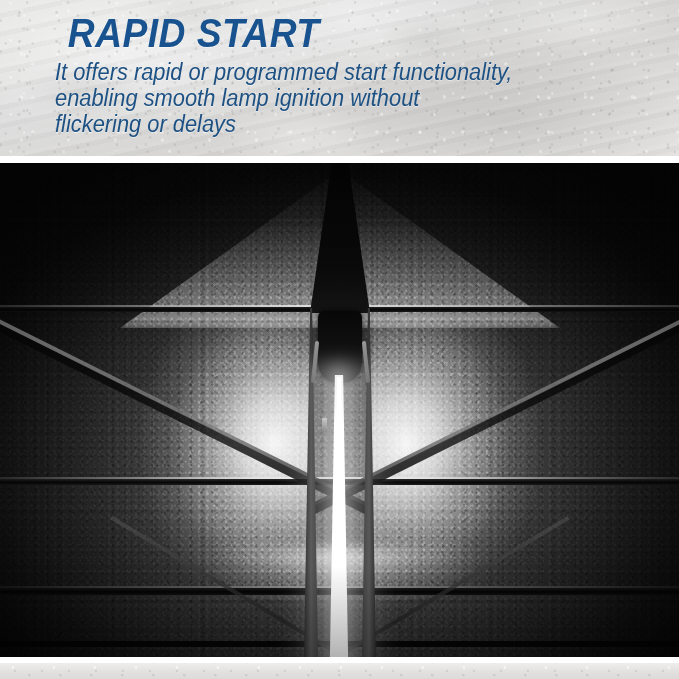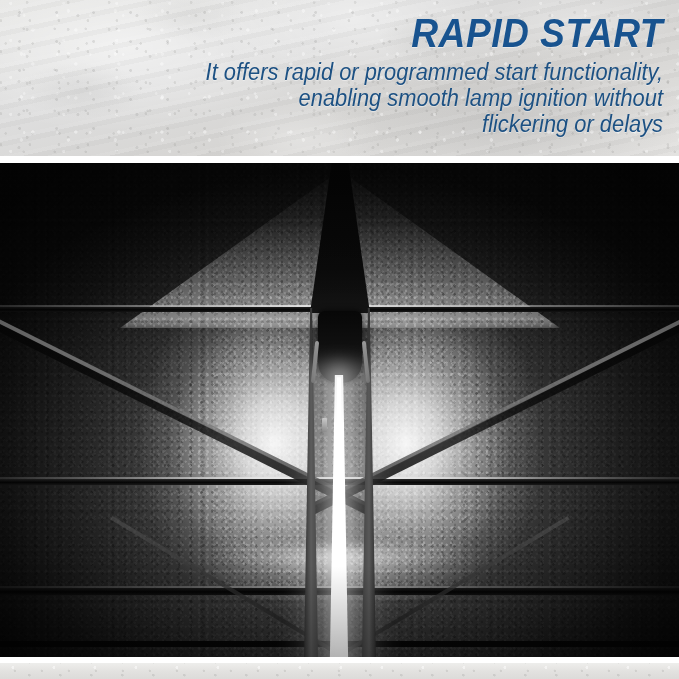--- a/index.html
+++ b/index.html
@@ -51,21 +51,21 @@
   }
   #header .streaks {
     position:absolute; inset:0;
     background:repeating-linear-gradient(168deg,
        rgba(255,255,255,0) 0 9px,
        rgba(255,255,255,.07) 9px 13px,
        rgba(120,120,118,.05) 13px 18px);
   }
 
   
-  .hdr-text { position:absolute; right:16px; top:12px; width:640px; text-align:right; }
+  .hdr-text { position:absolute; right:16px; top:12px; width:640px; text-align:left; }
   #title {
     font-family:"Liberation Sans", sans-serif;
     font-weight:bold; font-style:italic;
     font-size:40px; line-height:42px;
     letter-spacing:.5px;
     color:#18538f;
     transform:scaleX(.93); transform-origin:right center;
     text-shadow:0 1px 0 rgba(255,255,255,.45);
     white-space:nowrap;
   }

